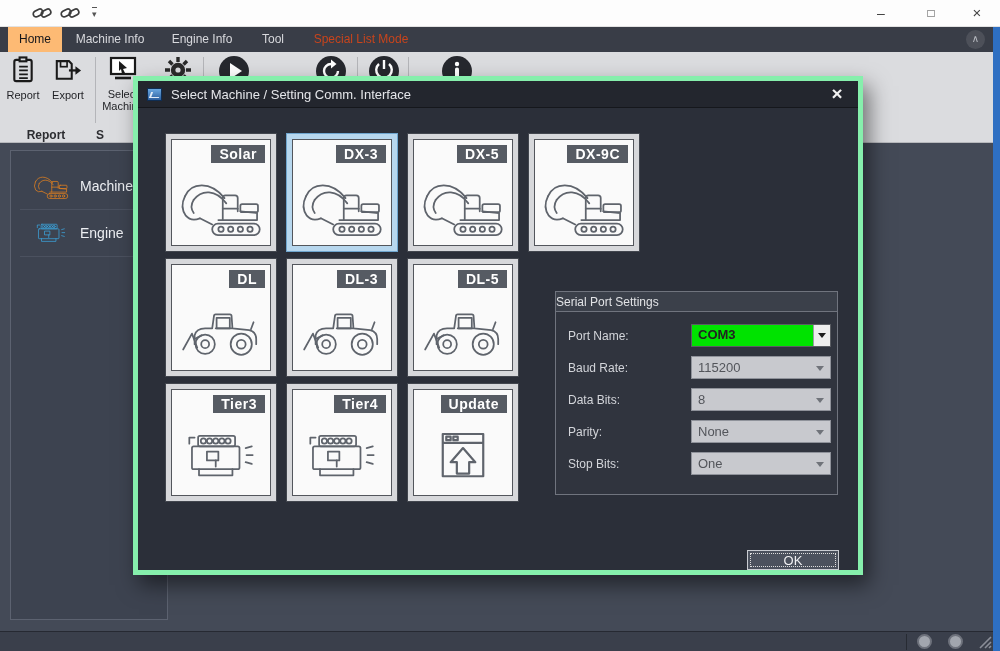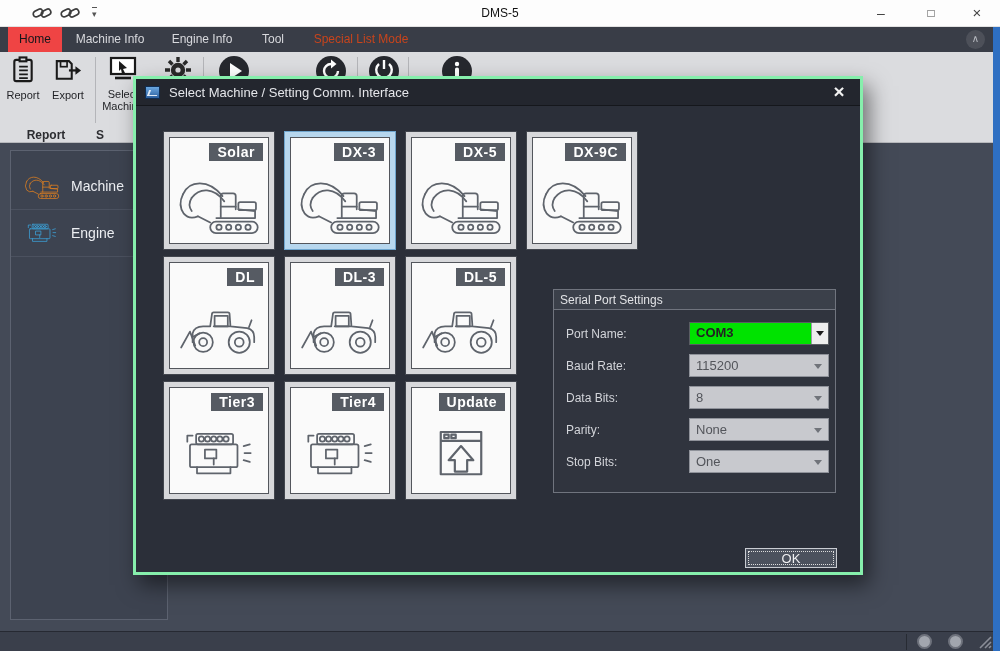--- a/index.html
+++ b/index.html
@@ -12,70 +12,70 @@
   .qat-caret { position:absolute; left:92px; top:7px; font-size:9px; color:#555; border-top:1px solid #555; line-height:10px; padding-top:1px; }
   .win-title { position:absolute; left:0; right:0; top:6px; text-align:center; font-size:12px; color:#111; }
   .win-ctl { position:absolute; top:0; width:30px; height:26px; text-align:center; color:#444; font-size:14px; line-height:26px; cursor:default; }
   .win-ctl.min { left:866px; }
   .win-ctl.max { left:916px; font-size:12px; }
   .win-ctl.cls { left:962px; font-size:15px; }
 
   
   .tabstrip { position:absolute; left:0; top:27px; width:1000px; height:25px; background:#393d47; }
   .tab { position:absolute; top:0; height:25px; line-height:25px; font-size:12px; color:#d8d9dd; text-align:center; }
-  .tab.active { background:#ef4444; color:#15161a; }
+  .tab.active { background:#fdba74; color:#15161a; }
   .tab.special { color:#c8441c; }
   .collapse-circle { position:absolute; left:966px; top:3px; width:19px; height:19px; border-radius:50%; background:rgba(255,255,255,.10); color:#b9bcc3; font-size:10px; text-align:center; line-height:17px; }
 
   
   .ribbon { position:absolute; left:0; top:52px; width:1000px; height:91px; background:#dbdcdf; border-bottom:1px solid #b8b9bd; }
   .rb-big { position:absolute; top:4px; width:44px; text-align:center; }
   .rb-big .lbl { font-size:11px; color:#1f2024; margin-top:2px; }
   .rb-sep { position:absolute; top:5px; width:1px; height:66px; background:#b4b5b9; }
   .grp-lbl { position:absolute; top:76px; font-size:12px; font-weight:bold; color:#2c2d31; }
   .circle-btn { position:absolute; top:4px; width:30px; height:30px; border-radius:50%; background:#26282e; display:grid; place-items:center; }
   .gear-wrap { position:absolute; left:163px; top:3px; width:30px; height:30px; }
 
   
-  .sidebar { position:absolute; left:10px; top:150px; width:158px; height:470px; background:#3d4350; border:1px solid #5c6270; }
+  .sidebar { position:absolute; left:10px; top:150px; width:158px; height:470px; background:#3d4350; border:1px solid #5c6270;padding-left:9px; }
   .side-item { position:relative; height:46px; display:flex; align-items:center; padding-left:12px; cursor:pointer; }
   .side-item .ic { width:38px; height:30px; margin-right:10px; }
   .side-item .tx { font-size:14px; color:#eceef2; }
   .side-div { height:1px; background:#4b515f; }
   .side-item.machine .ic { color:#e2801f; }
   .side-item.engine .ic { color:#3ba4dd; }
 
   
   .statusbar { position:absolute; left:0; top:631px; width:1000px; height:20px; background:#3a3f4b; border-top:1px solid #262932; }
   .st-div { position:absolute; left:906px; top:2px; width:1px; height:16px; background:#272b33; }
   .st-dot { position:absolute; top:2px; width:15px; height:15px; border-radius:50%; background:#a2a6ae; border:2px solid #6e727c; }
   .grip { position:absolute; left:978px; top:3px; width:14px; height:14px; }
   .right-edge { position:absolute; left:993px; top:27px; width:7px; height:624px; background:#2e6fc2; }
 
   
-  .dialog { position:absolute; left:133px; top:76px; width:730px; height:499px; background:#2b2f39; border:3px solid #86efac; box-shadow:6px 10px 20px rgba(0,0,0,.5); z-index:10; }
+  .dialog { position:absolute; left:133px; top:76px; width:730px; height:499px; background:#2b2f39; border:5px solid #86efac; box-shadow:6px 10px 20px rgba(0,0,0,.5); z-index:10; }
   .dlg-titlebar { position:absolute; left:0; top:0; width:100%; height:27px; background:#23262e; border-bottom:1px solid #15171c; display:flex; align-items:center; }
   .dlg-icon { width:15px; height:13px; margin-left:9px; background:linear-gradient(#6aa7e0,#2c5f9e); border:1px solid #0f2d52; position:relative; }
   .dlg-icon::after { content:""; position:absolute; left:2px; top:3px; width:8px; height:5px; border-left:2px solid #dfeaf6; border-bottom:1px solid #dfeaf6; transform:skewX(-20deg); }
   .dlg-title { margin-left:9px; font-size:13px; color:#e5e6ea; }
   .dlg-close { position:absolute; right:9px; top:0; width:24px; height:26px; color:#f2f2f2; font-size:19px; font-weight:bold; text-align:center; line-height:25px; cursor:pointer; }
 
   
   .tiles { position:absolute; left:27px; top:52px; }
   .tiles-row { display:flex; gap:9px; margin-bottom:6px; }
   .tile { position:relative; width:112px; height:119px; background:#d7d8db; border:1px solid #42464e; padding:5px; cursor:pointer; }
   .tile-inner { position:relative; width:100%; height:100%; background:#fafafa; border:1px solid #53565c; }
   .tile.selected { background:#b7d7ee; border-color:#6fa6cf; }
   .tile-badge { position:absolute; top:5px; right:5px; background:#565b63; color:#fff; font-size:14px; font-weight:bold; padding:1px 8px; letter-spacing:.5px; }
   .tile-art { position:absolute; left:5px; right:5px; bottom:3px; height:72px; color:#5f646c; }
   .tile-art svg { width:100%; height:100%; }
 
   
   .serial { position:absolute; left:417px; top:210px; width:283px; height:204px; border:1px solid #70747e; background:#30343e; }
-  .serial-hd { height:20px; background:#3b404a; border-bottom:1px solid #70747e; font-size:12px; color:#e2e3e6; padding:3px 0 0 6px; }
+  .serial-hd { height:20px; background:#3b404a; border-bottom:1px solid #70747e; font-size:12px; color:#e2e3e6; padding:3px 0 0 0; }
   .srows { padding-top:8px; }
   .srow { position:relative; height:32px; }
   .srow .lb { position:absolute; left:12px; top:9px; font-size:12px; color:#d3d5da; }
   .combo { position:absolute; left:135px; top:4px; width:140px; height:23px; }
   .combo-green { display:flex; border:1px solid #5a5d63; }
   .combo-green .val { flex:1; height:21px; background:#00e300; color:#222; font-size:13px; font-weight:bold; padding:2px 8px 0 6px; }
   .combo-green .arrow-btn { width:17px; height:21px; background:#eeeeee; border-left:1px solid #9a9da3; display:grid; place-items:center; cursor:pointer; }
   .caret-dn { width:0; height:0; border-left:4px solid transparent; border-right:4px solid transparent; border-top:5px solid #1c1c1c; }
   .combo-dis { background:#c8c9ce; border:1px solid #8f929a; color:#53555b; font-size:13px; padding:3px 0 13px 6px; }
   .combo-dis .caret-dn { position:absolute; right:6px; top:9px; border-top-color:#70737a; }
@@ -158,21 +158,20 @@
 </svg>
 
 <div class="titlebar">
   <svg class="qat-icon" style="left:32px">
       <use href="#sym-link"></use>
     </svg>
   <svg class="qat-icon" style="left:60px">
       <use href="#sym-link"></use>
     </svg>
   <div class="qat-caret">▾</div>
-  <div class="win-title">DMS-5</div>
   <div class="win-ctl min">–</div>
   <div class="win-ctl max">□</div>
   <div class="win-ctl cls">×</div>
 </div>
 
 <div class="tabstrip">
   <div class="tab active" style="left:8px;width:54px">Home</div>
   <div class="tab" style="left:70px;width:80px">Machine Info</div>
   <div class="tab" style="left:163px;width:78px">Engine Info</div>
   <div class="tab" style="left:250px;width:46px">Tool</div>

